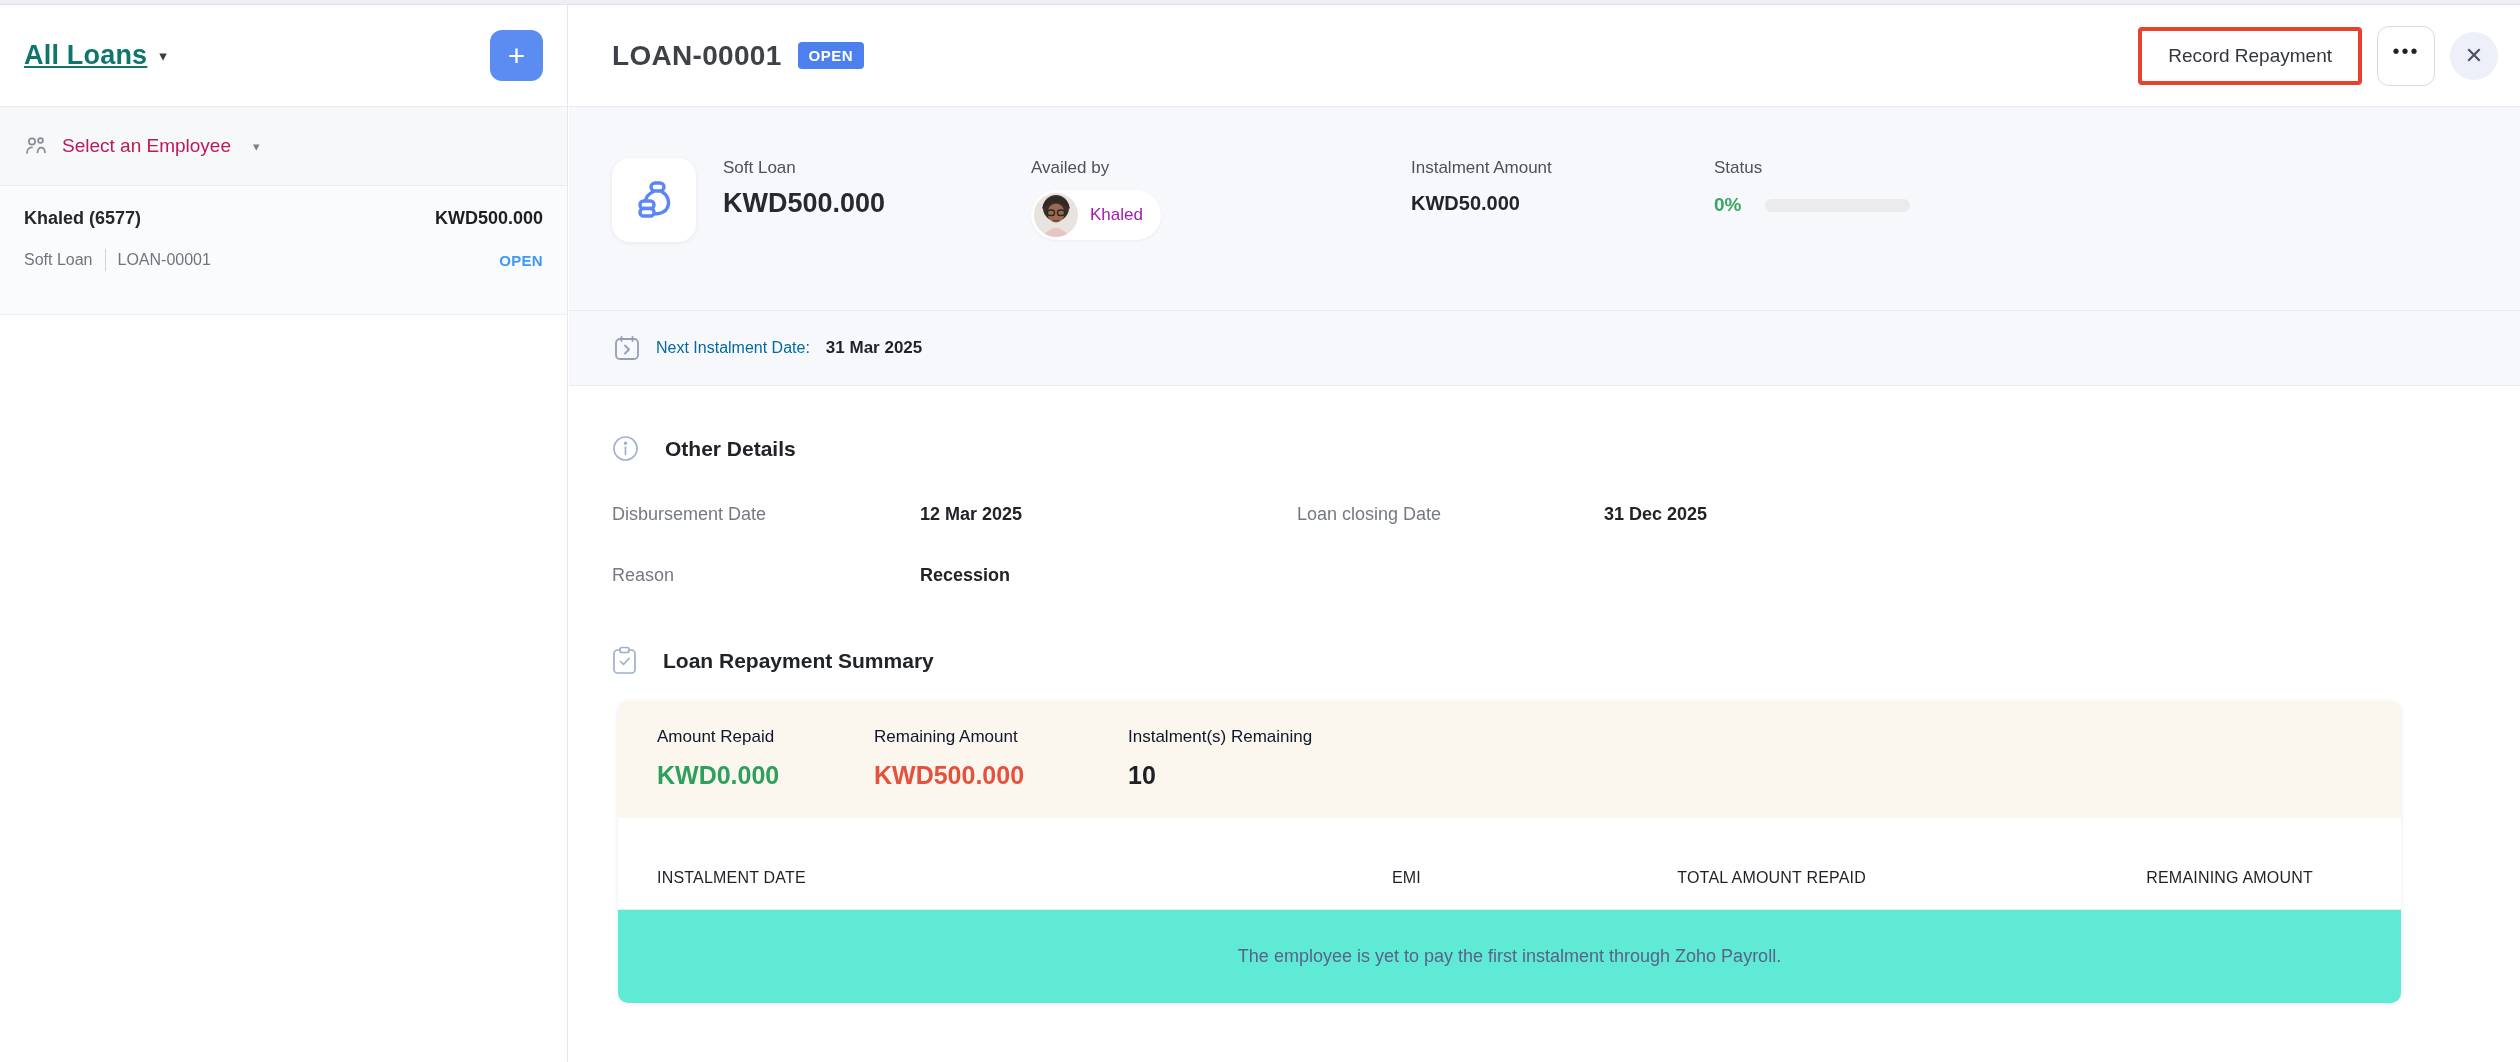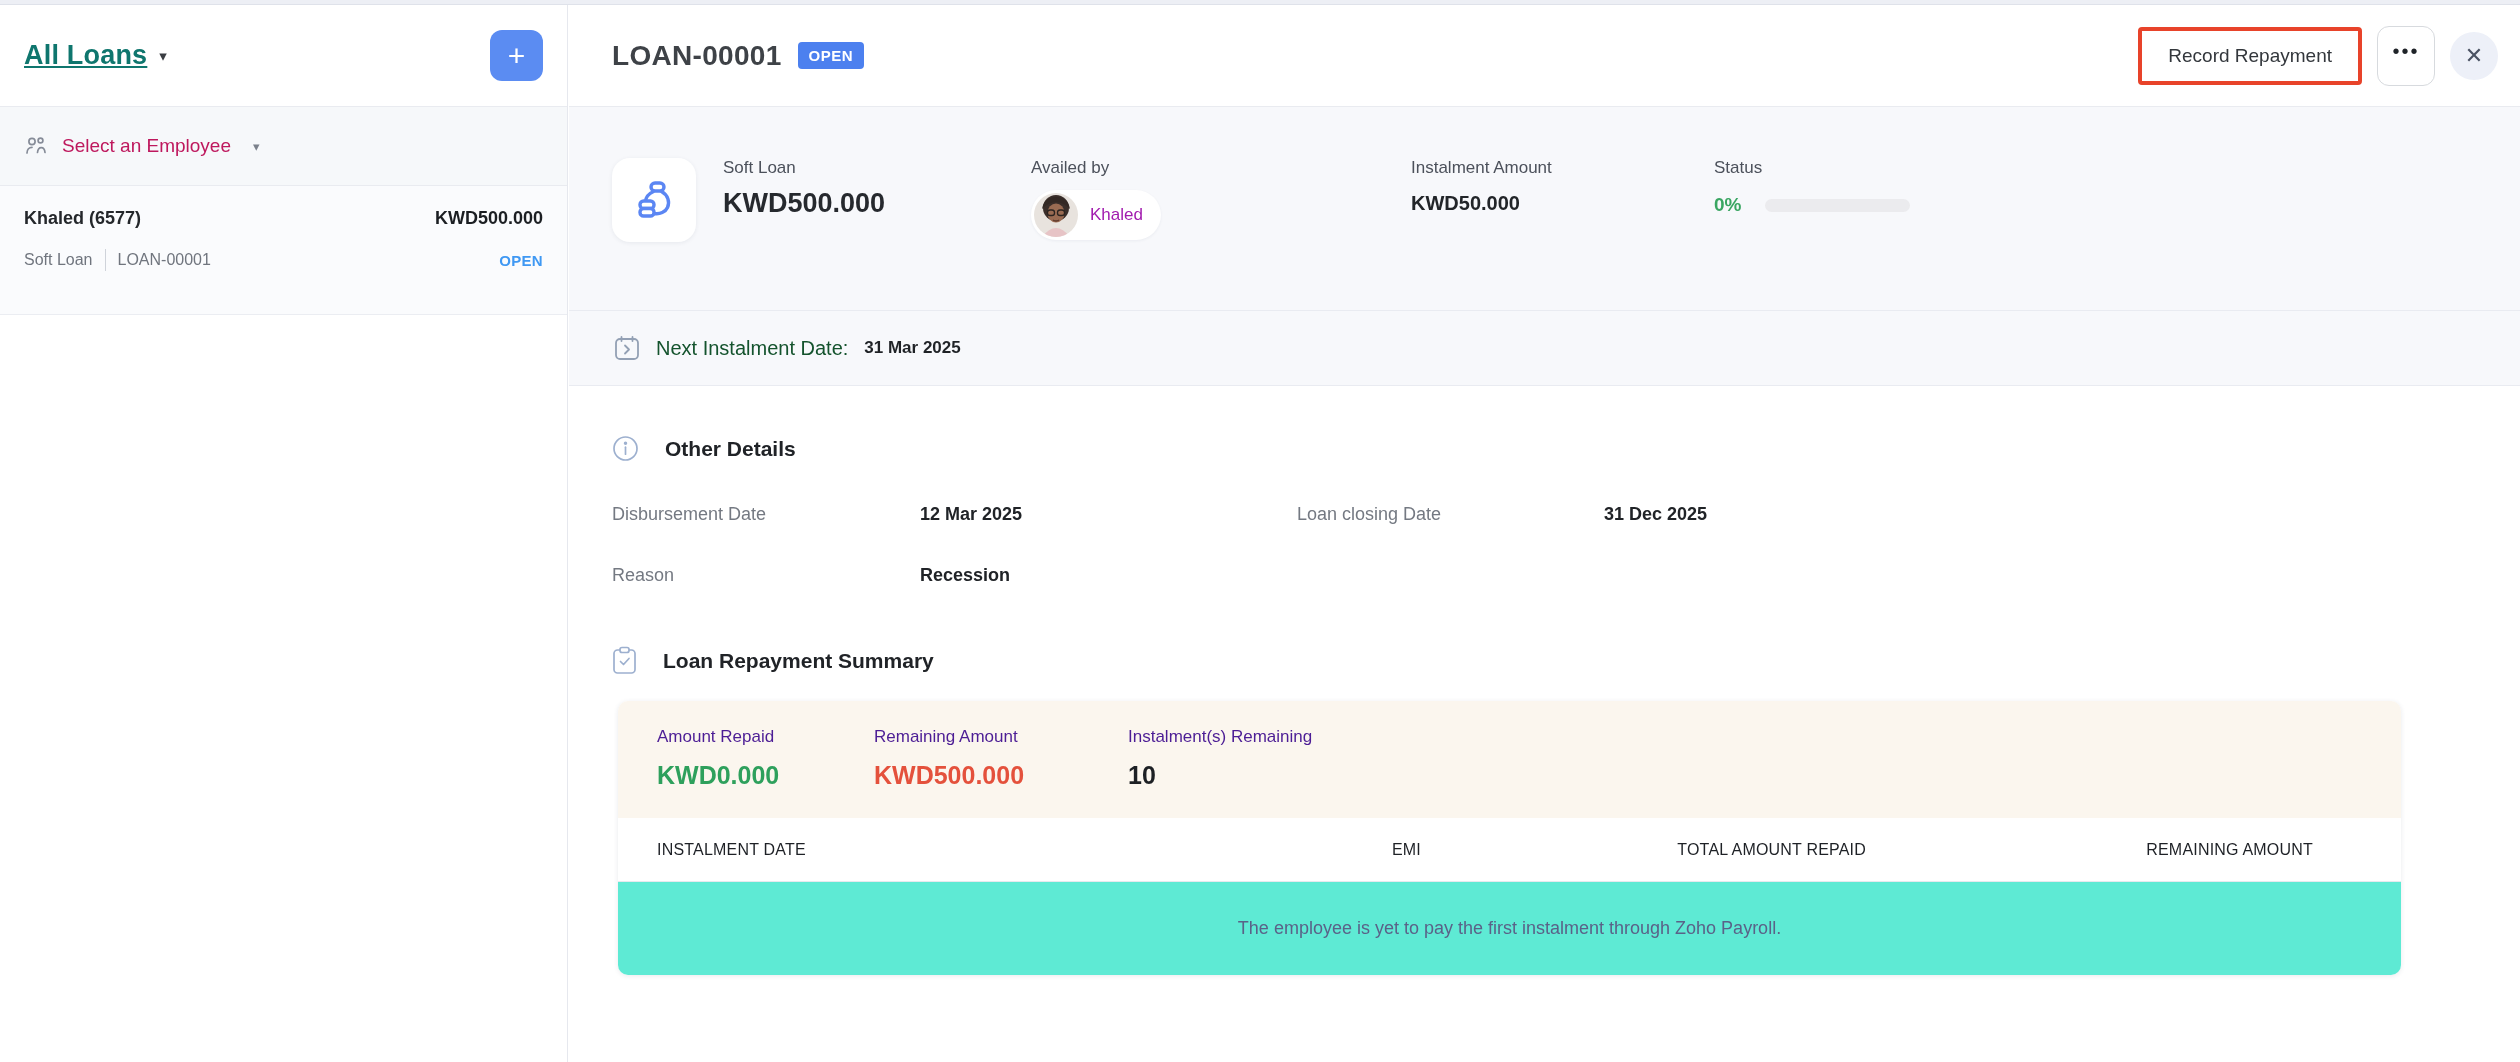--- a/index.html
+++ b/index.html
@@ -69,45 +69,45 @@
   .ov-instalment { width:303px; }
   .ov-instalment .val { margin-top:14px; font-size:20px; font-weight:700; color:#222529; }
   .ov-status { flex:1; }
   .status-row { margin-top:16px; display:flex; align-items:center; gap:24px; }
   .pct { font-size:19px; font-weight:700; color:#3aa662; }
   .bar { width:145px; height:13px; border-radius:7px; background:#ebebee; overflow:hidden; }
   .bar .fill { height:100%; width:0%; background:#3aa662; }
 
   .next-row { height:76px; background:#f7f8fb; border-top:1px solid #e9ebf1;
     border-bottom:1px solid #e9ebf1; display:flex; align-items:center; padding:0 43px; gap:14px; }
-  .next-row .lbl { font-size:20px; color:#14532d; }
+  .next-row .lbl { font-size:16px; color:#0369a1; }
   .next-row .val { font-size:17px; font-weight:700; color:#1f2226; margin-left:2px; }
 
   
   .section-heading { display:flex; align-items:center; gap:26px; }
   .section-heading .h { font-size:21px; font-weight:700; color:#202327; }
 
   .details { padding:49px 115px 0 43px; background:#fff; }
   .details-grid { margin-top:42px; display:grid; grid-template-columns:308px 377px 307px auto;
     row-gap:40px; align-items:center; }
   .d-label { font-size:18px; color:#747982; }
   .d-value { font-size:18px; font-weight:700; color:#202327; }
 
   .repayment { padding:60px 115px 0 43px; background:#fff; }
   .rp-card { margin-top:26px; margin-left:6px; width:1783px; border-radius:10px;
     box-shadow:0 1px 5px rgba(40,50,80,.10); overflow:hidden; background:#fff; }
   .rp-strip { background:#fbf6ee; padding:26px 39px 28px 39px; display:flex; }
   .stat { }
-  .stat .s-label { font-size:17px; color:#4c1d95; }
+  .stat .s-label { font-size:17px; color:#0f172a; }
   .stat .s-value { margin-top:14px; font-size:25px; font-weight:700; }
   .v-green { color:#2ea05c; } .v-red { color:#e4513c; } .v-dark { color:#1d2024; }
   .stat-1 { width:217px; } .stat-2 { width:254px; }
 
   .rp-thead { display:flex; align-items:center; height:64px; background:#fff;
-    border-bottom:1px solid #e7e9ee; padding:0 88px 0 39px; }
+    border-bottom:1px solid #e7e9ee; padding:0 88px 0 39px;margin-top:28px; }
   .th { font-size:16px; font-weight:500; color:#1e2126; letter-spacing:.2px; }
   .th-1 { flex:1; text-align:left; } .th-2 { width:180px; text-align:right; }
   .th-3 { width:445px; text-align:right; } .th-4 { width:447px; text-align:right; }
 
   .rp-empty { height:93px; display:flex; align-items:center; justify-content:center; background:#5eead4; }
   .rp-empty .msg { font-size:18px; color:#5a6288; }
 
   svg { display:block; }
 </style>
 </head>

